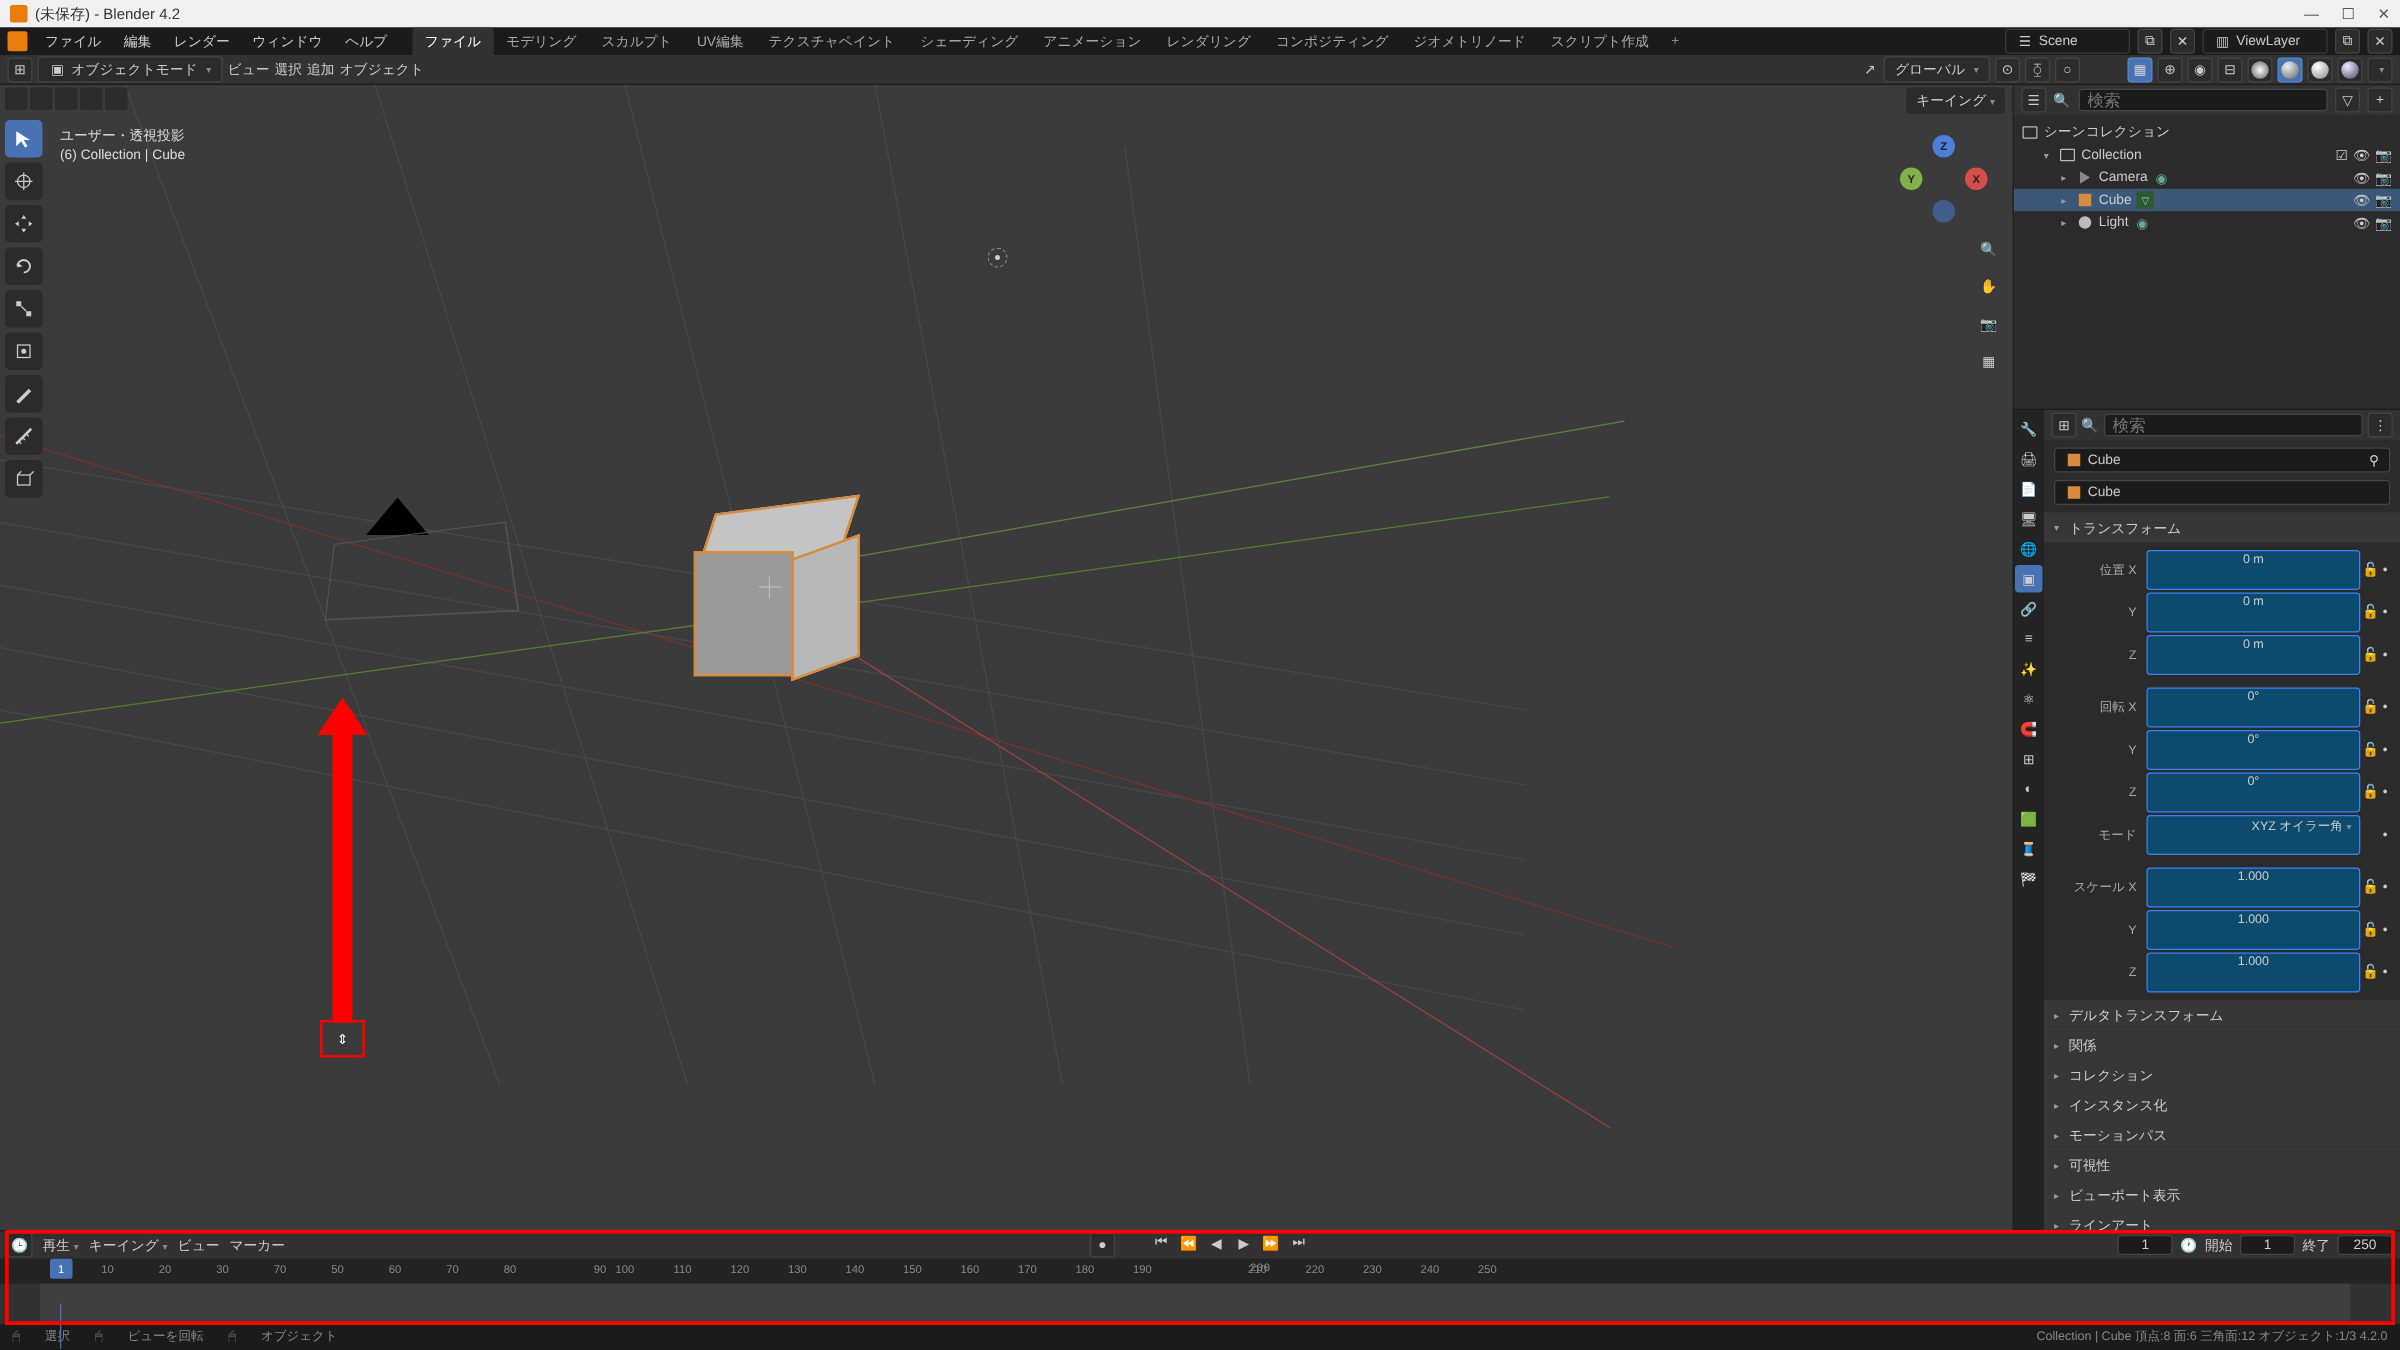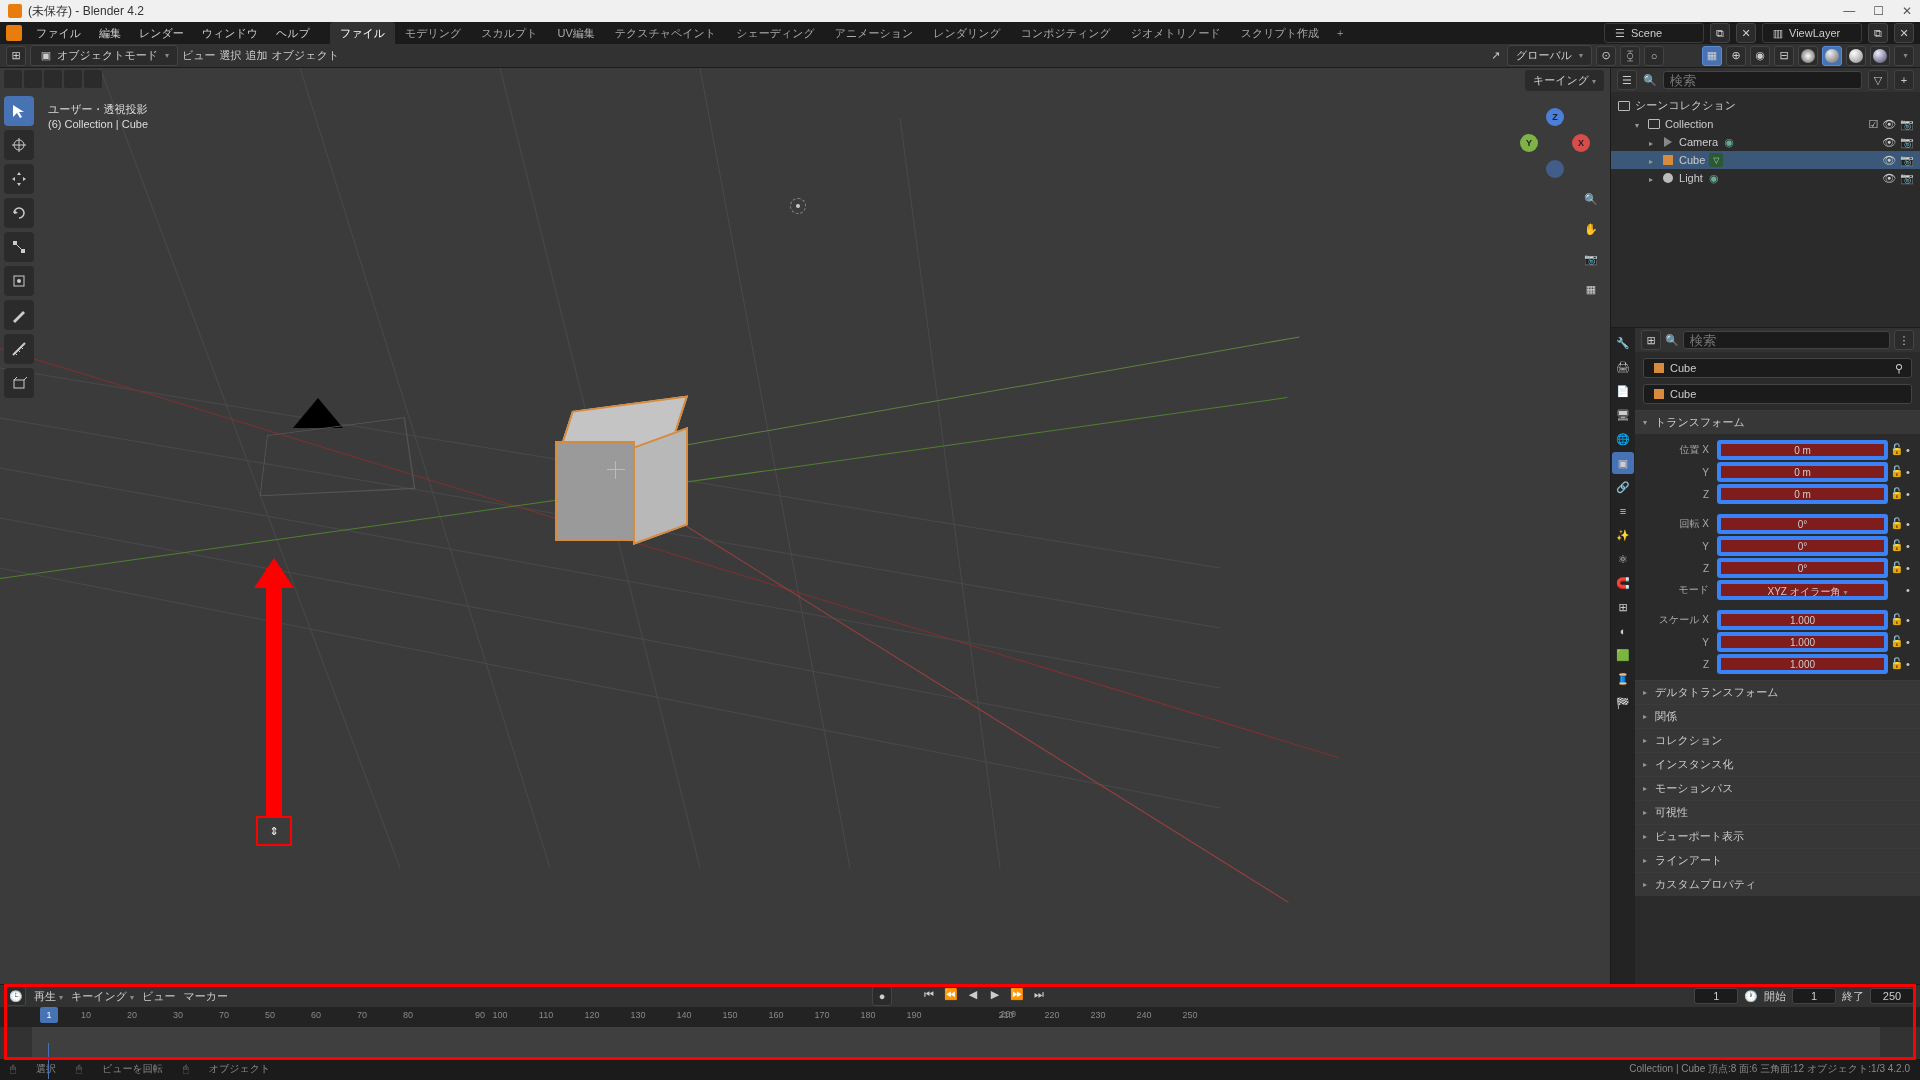--- a/index.html
+++ b/index.html
@@ -108,21 +108,21 @@
 .props-tab { width: 22px; height: 22px; display: flex; align-items: center; justify-content: center; border-radius: 3px; margin-left: 1px; }
 .props-tab.active { background: #4772b3; }
 .props-body { flex: 1; overflow-y: auto; padding: 0; }
 .props-hdr { height: 24px; background: #323232; display: flex; align-items: center; padding: 0 6px; gap: 4px; }
 .crumb { background: #1b1b1b; border: 1px solid #444; padding: 2px 8px; border-radius: 3px; display: flex; align-items: center; gap: 4px; }
 .panel-sec { border-top: 1px solid #3b3b3b; }
 .panel-header { padding: 4px 8px; background: #373737; display: flex; align-items: center; gap: 4px; cursor: pointer; }
 .panel-body { padding: 4px 8px; }
 .prop-row { display: flex; align-items: center; margin: 2px 0; gap: 2px; }
 .prop-label { width: 72px; text-align: right; padding-right: 6px; color: #aaa; font-size: 10px; }
-.prop-field { flex: 1; background: #7f1d1d; border: 4px solid #3b82f6; border-radius: 3px; padding: 1px 6px; text-align: center; font-size: 10px; height: 20px; }
+.prop-field { flex: 1; background: #0c4a6e; border: 1px solid #3b82f6; border-radius: 3px; padding: 1px 6px; text-align: center; font-size: 10px; height: 32px; }
 .prop-lock { width: 14px; height: 14px; }
 .prop-dot { width: 6px; }
 
 
 .timeline { height: 74px; background: #2b2b2b; border-top: 1px solid #1b1b1b; position: relative; }
 .tl-hdr { height: 22px; background: #323232; display: flex; align-items: center; padding: 0 6px; gap: 8px; }
 .tl-center { position: absolute; left: 50%; transform: translateX(-50%); display: flex; gap: 4px; }
 .tl-play { width: 18px; height: 16px; display: flex; align-items: center; justify-content: center; }
 .tl-right { margin-left: auto; display: flex; align-items: center; gap: 6px; }
 .tl-num { background: #1b1b1b; border: 1px solid #444; padding: 1px 10px; border-radius: 3px; min-width: 44px; text-align: center; }
@@ -511,21 +511,21 @@
                 <span class="prop-dot">•</span>
               </div>
             <div class="prop-row">
                 <span class="prop-label">Z</span>
                 <div class="prop-field">0°</div>
                 <span class="prop-lock">🔓</span>
                 <span class="prop-dot">•</span>
               </div>
             <div class="prop-row">
                 <span class="prop-label">モード</span>
-                <div class="prop-field chev" style="text-align:center;padding-left:16px">XYZ オイラー角</div>
+                <div class="prop-field chev" style="text-align:right;padding-left:16px">XYZ オイラー角</div>
                 <span class="prop-lock"></span>
                 <span class="prop-dot">•</span>
               </div>
             <div style="height:6px"></div>
             <div class="prop-row">
                 <span class="prop-label">スケール X</span>
                 <div class="prop-field">1.000</div>
                 <span class="prop-lock">🔓</span>
                 <span class="prop-dot">•</span>
               </div>

